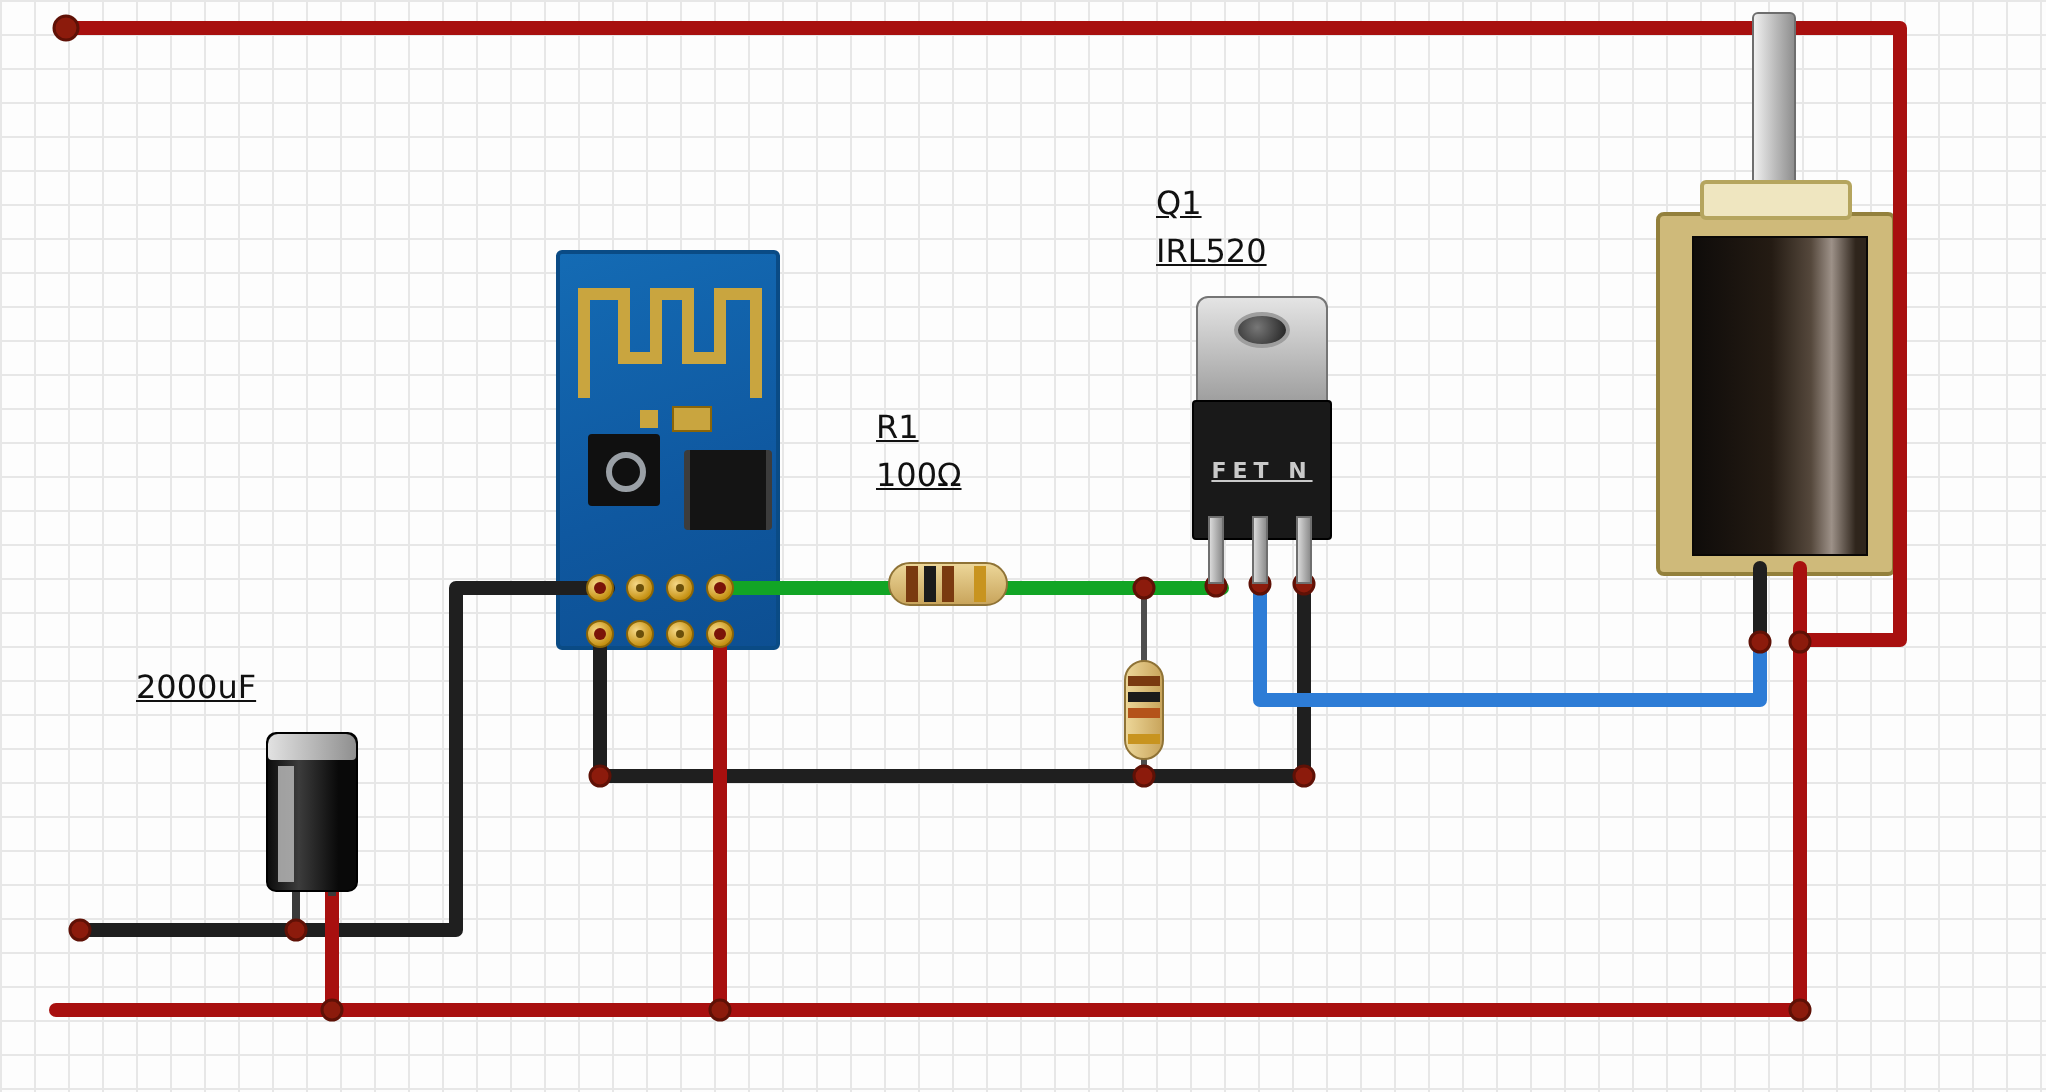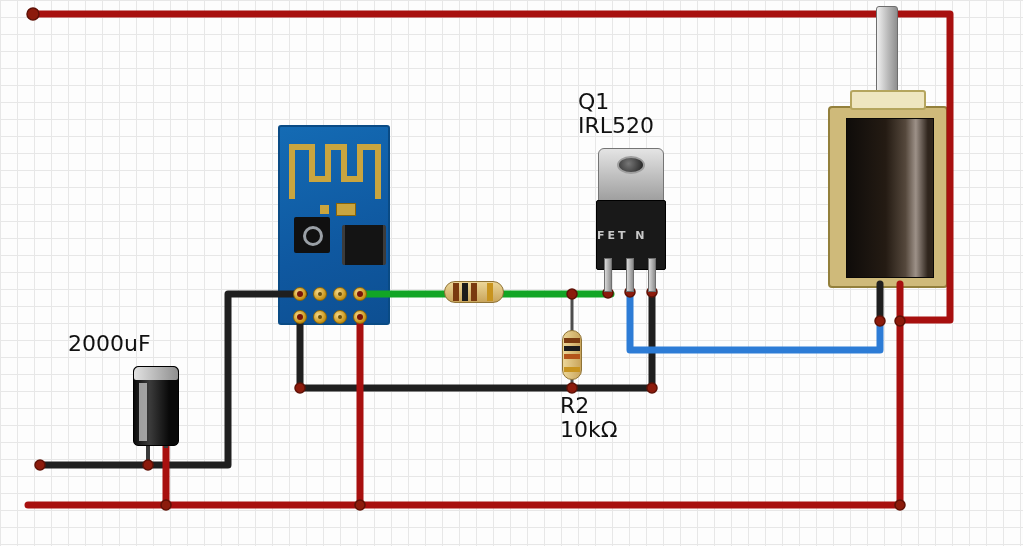--- a/index.html
+++ b/index.html
@@ -34,22 +34,22 @@
     background:radial-gradient(circle at 35% 35%,#f6d887,#c69214 70%,#a87a0c);
     border:1px solid #8a6508;box-sizing:border-box;
   }
   .pin::after{content:"";position:absolute;left:4px;top:4px;width:4px;height:4px;border-radius:50%;background:#6b4f0a;}
   .pin.hot::after{background:#7a1408;width:6px;height:6px;left:3px;top:3px;}
 
   
   .fet-tab{left:598px;top:148px;width:66px;height:54px;background:linear-gradient(180deg,#e4e4e4,#9e9e9e);border:1px solid #757575;border-radius:6px 6px 0 0;box-sizing:border-box;}
   .fet-hole{left:617px;top:156px;width:28px;height:18px;background:radial-gradient(circle at 40% 40%,#777,#1e1e1e);border:2px solid #9e9e9e;border-radius:50%;box-sizing:border-box;}
   .fet-body{left:596px;top:200px;width:70px;height:70px;background:#191919;border:1px solid #000;border-radius:2px;
-    display:flex;align-items:center;justify-content:flex-start;
-    color:#c9c9c9;font-size:11px;font-weight:bold;letter-spacing:3px;box-sizing:border-box;}
+    display:flex;align-items:center;justify-content:center;
+    color:#c9c9c9;font-size:11px;font-weight:bold;letter-spacing:3px;box-sizing:border-box;text-decoration:underline;}
   .fet-leg{width:8px;height:34px;top:258px;background:linear-gradient(90deg,#d9d9d9,#8d8d8d);border:1px solid #6f6f6f;box-sizing:border-box;}
 
   
   .res-h{left:444px;top:281px;width:60px;height:22px;background:linear-gradient(180deg,#ecd698,#c9a55c);border:1px solid #8f7336;border-radius:11px;box-sizing:border-box;}
   .res-h .band{position:absolute;top:1px;bottom:1px;width:6px;}
   .res-v{left:562px;top:330px;width:20px;height:50px;background:linear-gradient(90deg,#ecd698,#c9a55c);border:1px solid #8f7336;border-radius:10px;box-sizing:border-box;}
   .res-v .band{position:absolute;left:1px;right:1px;height:5px;}
 
   
   .cap-body{left:133px;top:366px;width:46px;height:80px;background:linear-gradient(90deg,#0c0c0c,#3c3c3c 35%,#090909 80%);border:1px solid #000;border-radius:5px;box-sizing:border-box;}
@@ -57,21 +57,21 @@
   .cap-stripe{position:absolute;left:5px;top:16px;width:8px;height:58px;background:#b7b7b7;opacity:.85;}
 
   
   .sol-body{left:828px;top:106px;width:120px;height:182px;background:#cfba7a;border:2px solid #93803c;border-radius:4px;box-sizing:border-box;}
   .sol-coil{position:absolute;left:16px;top:10px;width:86px;height:158px;border:1px solid #0a0806;
     background:linear-gradient(90deg,#0f0c0a,#241b13 45%,#55483c 68%,#9d9188 80%,#2f251c 94%);}
   .sol-plunger{left:876px;top:6px;width:22px;height:92px;background:linear-gradient(90deg,#f0f0f0,#b9b9b9 55%,#8f8f8f);border:1px solid #6e6e6e;border-radius:3px 3px 0 0;box-sizing:border-box;}
   .sol-cap{left:850px;top:90px;width:76px;height:20px;background:#efe6c0;border:2px solid #b5a55e;border-radius:3px;box-sizing:border-box;}
 
   
-  .lbl{position:absolute;z-index:4;color:#111;font-size:22px;line-height:24px;white-space:nowrap;}
+  .lbl{position:absolute;z-index:4;color:#111;font-size:16px;line-height:24px;white-space:nowrap;text-decoration:underline;}
 
   svg.wires{position:absolute;left:0;top:0;z-index:2;}
 </style>
 </head>
 <body>
 
 <div class="canvas">
 
   <div class="abs z1 esp-body">
     <svg width="104" height="74" style="position:absolute;left:4px;top:6px">
@@ -174,24 +174,24 @@
   <div class="abs z3 cap-body">
     <div class="cap-top"></div>
     <div class="cap-stripe"></div>
   </div>
 
   <div class="abs z3 sol-plunger"></div>
   <div class="abs z3 sol-cap"></div>
 
   <div class="lbl" style="left:68px;top:332px">2000uF</div>
 
+  <div class="lbl" style="left:438px;top:202px">
+    <div>R1</div>
+    <div>100Ω</div>
+  </div>
 
   <div class="lbl" style="left:578px;top:90px">
     <div>Q1</div>
     <div>IRL520</div>
   </div>
 
-  <div class="lbl" style="left:560px;top:394px">
-    <div>R2</div>
-    <div>10kΩ</div>
-  </div>
 
 </div>
 
 </body></html>

